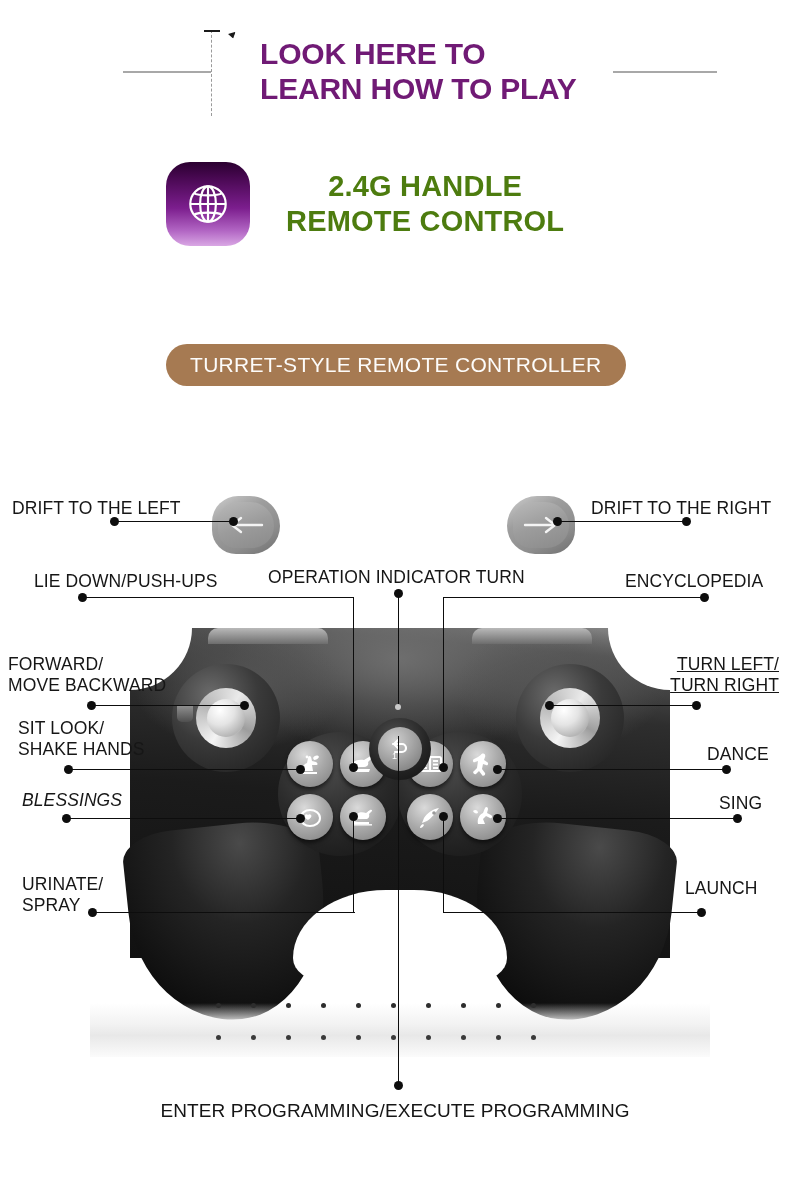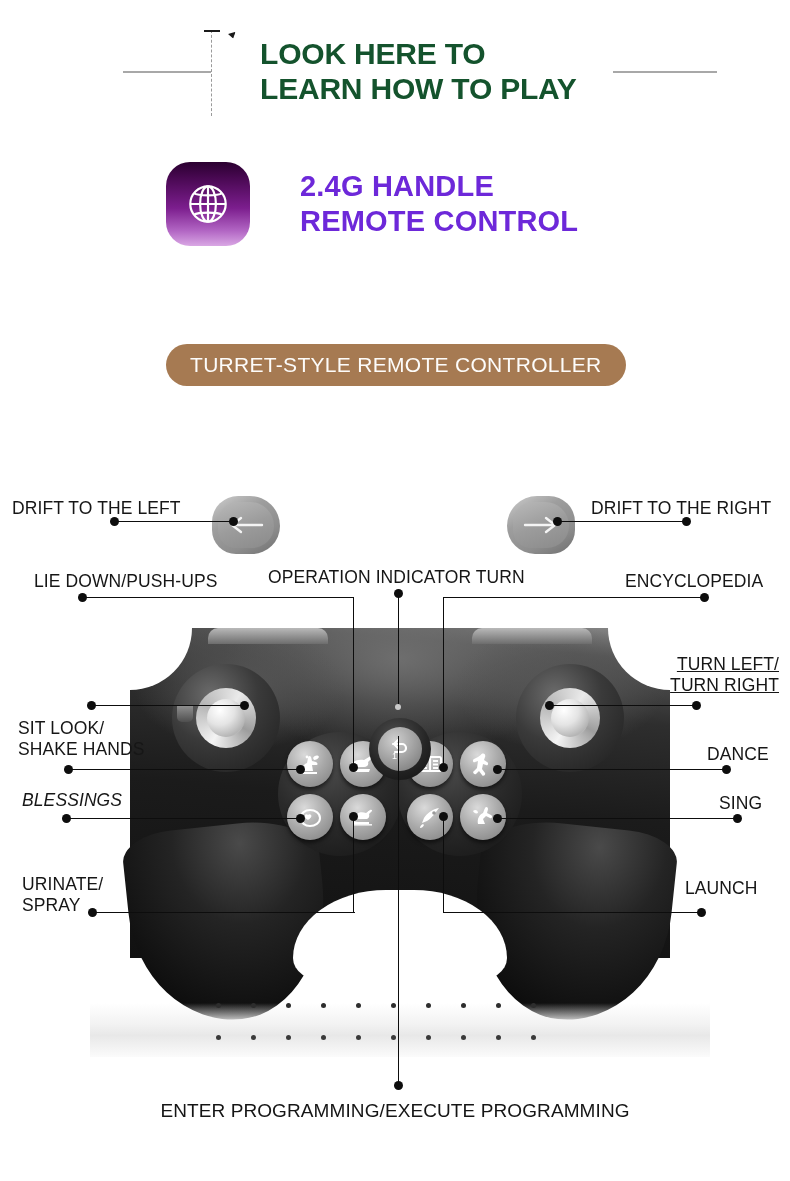--- a/index.html
+++ b/index.html
@@ -27,35 +27,35 @@
     border-top: 2px solid #1a1a1a;
   }
   .hdr-tick {
     position: absolute; left: 228px; top: 31px; width: 7px; height: 7px;
     background: #1a1a1a;
     clip-path: polygon(100% 0, 0 55%, 85% 100%);
     transform: rotate(12deg);
   }
   .hdr-title {
     position: absolute; left: 260px; top: 36px; width: 470px;
-    font-size: 30px; font-weight: 700; color: #14532d;
+    font-size: 30px; font-weight: 700; color: #701a75;
     line-height: 1.17; letter-spacing: -0.2px;
   }
 
   
   .brand { position: absolute; left: 166px; top: 162px; display: flex; align-items: center; }
   .brand-icon {
     width: 84px; height: 84px; border-radius: 24px;
     background: linear-gradient(180deg, #2b0030 0%, #4d0a57 22%, #7c1e8e 55%, #b266c4 82%, #d9a7e4 100%);
     display: flex; align-items: center; justify-content: center; flex: 0 0 auto;
   }
   .brand-icon svg { width: 50px; height: 50px; display: block; }
   .brand-text {
-    margin-left: 50px; font-size: 29px; font-weight: 700; color: #6d28d9;
-    line-height: 1.2; letter-spacing: 0.2px; white-space: nowrap;
+    margin-left: 36px; font-size: 29px; font-weight: 700; color: #4d7c0f;
+    line-height: 1.2; letter-spacing: 0.2px; white-space: nowrap; text-align: center;
   }
 
   
   .pill {
     position: absolute; left: 166px; top: 344px;
     height: 42px; padding: 12px 24px; border-radius: 21px;
     background: #a67a52;
     display: flex; align-items: center; justify-content: center;
     color: #fdfcfa; font-size: 21px; letter-spacing: 0.3px; white-space: nowrap;
   }
@@ -390,20 +390,24 @@
   <div class="cl-label" style="left:268px; top:567px;">OPERATION INDICATOR TURN</div>
   <div class="cl-dot" style="left:394px; top:589px;"></div>
   <div class="cl-line v" style="left:398px; top:594px; height:110px;"></div>
 
   <div class="cl-label" style="left:625px; top:571px;">ENCYCLOPEDIA</div>
   <div class="cl-dot" style="left:700px; top:593px;"></div>
   <div class="cl-line h" style="left:443px; top:597px; width:261px;"></div>
   <div class="cl-line v" style="left:443px; top:597px; height:168px;"></div>
   <div class="cl-dot" style="left:439px; top:763px;"></div>
 
+  <div class="cl-label" style="left:8px; top:654px;">
+    <div>FORWARD/</div>
+    <div>MOVE BACKWARD</div>
+  </div>
   <div class="cl-dot" style="left:87px; top:701px;"></div>
   <div class="cl-line h" style="left:91px; top:705px; width:156px;"></div>
   <div class="cl-dot" style="left:240px; top:701px;"></div>
 
   <div class="cl-label tright" style="left:593px; top:654px; width:186px;">
     <div>TURN LEFT/</div>
     <div>TURN RIGHT</div>
   </div>
   <div class="cl-dot" style="left:692px; top:701px;"></div>
   <div class="cl-line h" style="left:549px; top:705px; width:147px;"></div>

